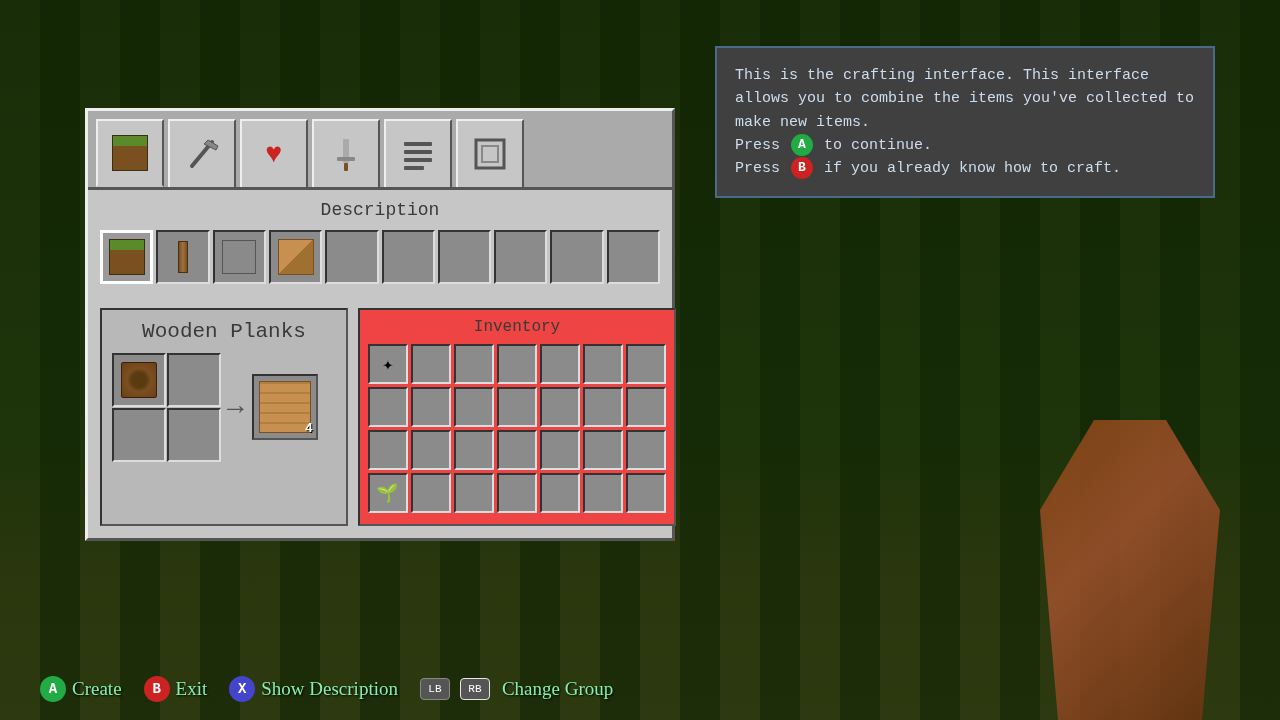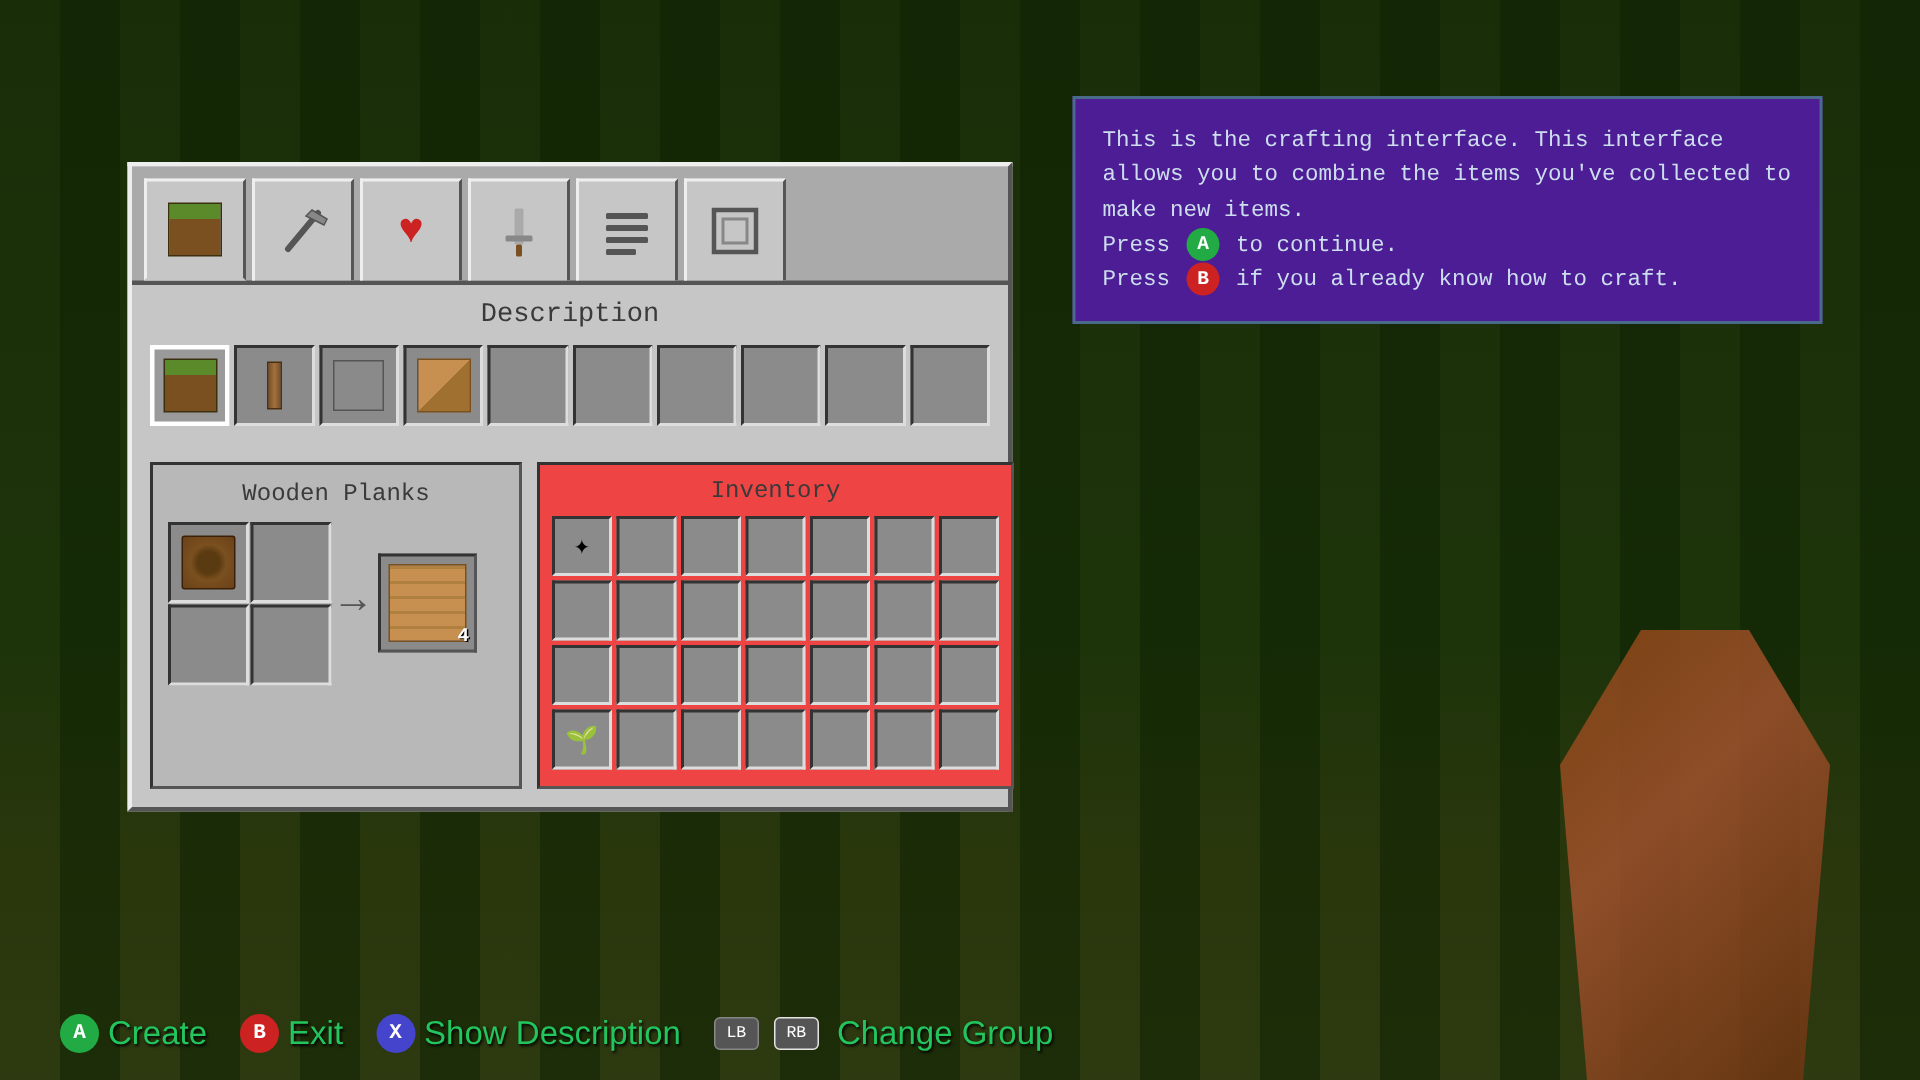--- a/index.html
+++ b/index.html
@@ -135,21 +135,21 @@
     .recipe-panel {
       background: #b8b8b8;
       border: 2px solid #555;
       border-top: 2px solid #333;
       border-left: 2px solid #333;
       padding: 10px;
       flex: 0 0 248px;
     }
     .recipe-title {
       text-align: center;
-      font-size: 16px;
+      font-size: 21px;
       color: #3a3a3a;
       margin-bottom: 10px;
       font-family: 'Courier New', monospace;
     }
     .recipe-grid {
       display: flex;
       align-items: center;
       gap: 8px;
     }
     .recipe-input-grid {
@@ -219,24 +219,24 @@
       display: flex;
       align-items: center;
       justify-content: center;
       cursor: pointer;
       position: relative;
     }
 
     
     .info-panel {
       position: absolute;
-      top: 64px;
+      top: 46px;
       left: 715px;
       width: 500px;
-      background: #4c1d95;
+      background: #404040;
       border: 2px solid #4a6a8a;
       padding: 16px 18px;
       color: #ddeeff;
       font-family: 'Courier New', Courier, monospace;
       font-size: 15px;
       line-height: 1.55;
     }
 
     .info-text {
       color: #ccddee;
@@ -316,23 +316,23 @@
       background: #555;
       border-radius: 4px;
       width: 30px;
       height: 22px;
       font-size: 11px;
       display: flex; align-items: center; justify-content: center;
       color: white;
       border: 1px solid #e5e5e5;
     }
     .hud-label {
-      color: #22c55e;
-      font-family: Liberation Sans, sans-serif;
-      font-size: 22px;
+      color: #86efac;
+      font-family: Liberation Serif, serif;
+      font-size: 19px;
       text-shadow: 1px 1px 2px #000;
     }
 
     
     
     .sprite-log {
       width: 36px; height: 36px;
       background: radial-gradient(circle at 50% 50%, #5a3a10 30%, #7a5020 50%, #6a4018 100%);
       border: 1px solid #3a2008;
       border-radius: 2px;

